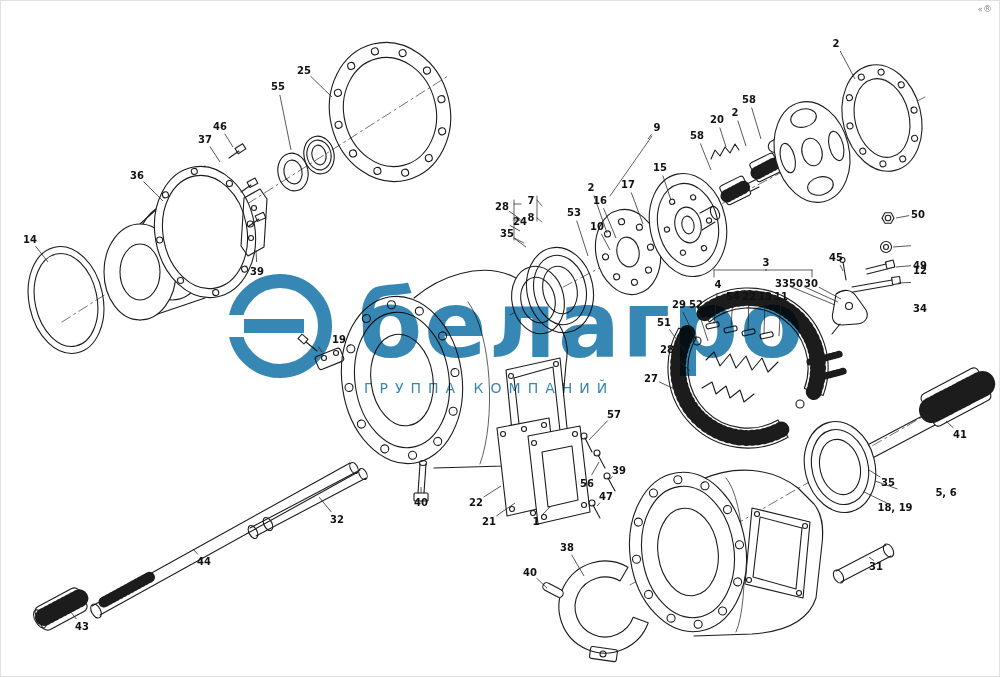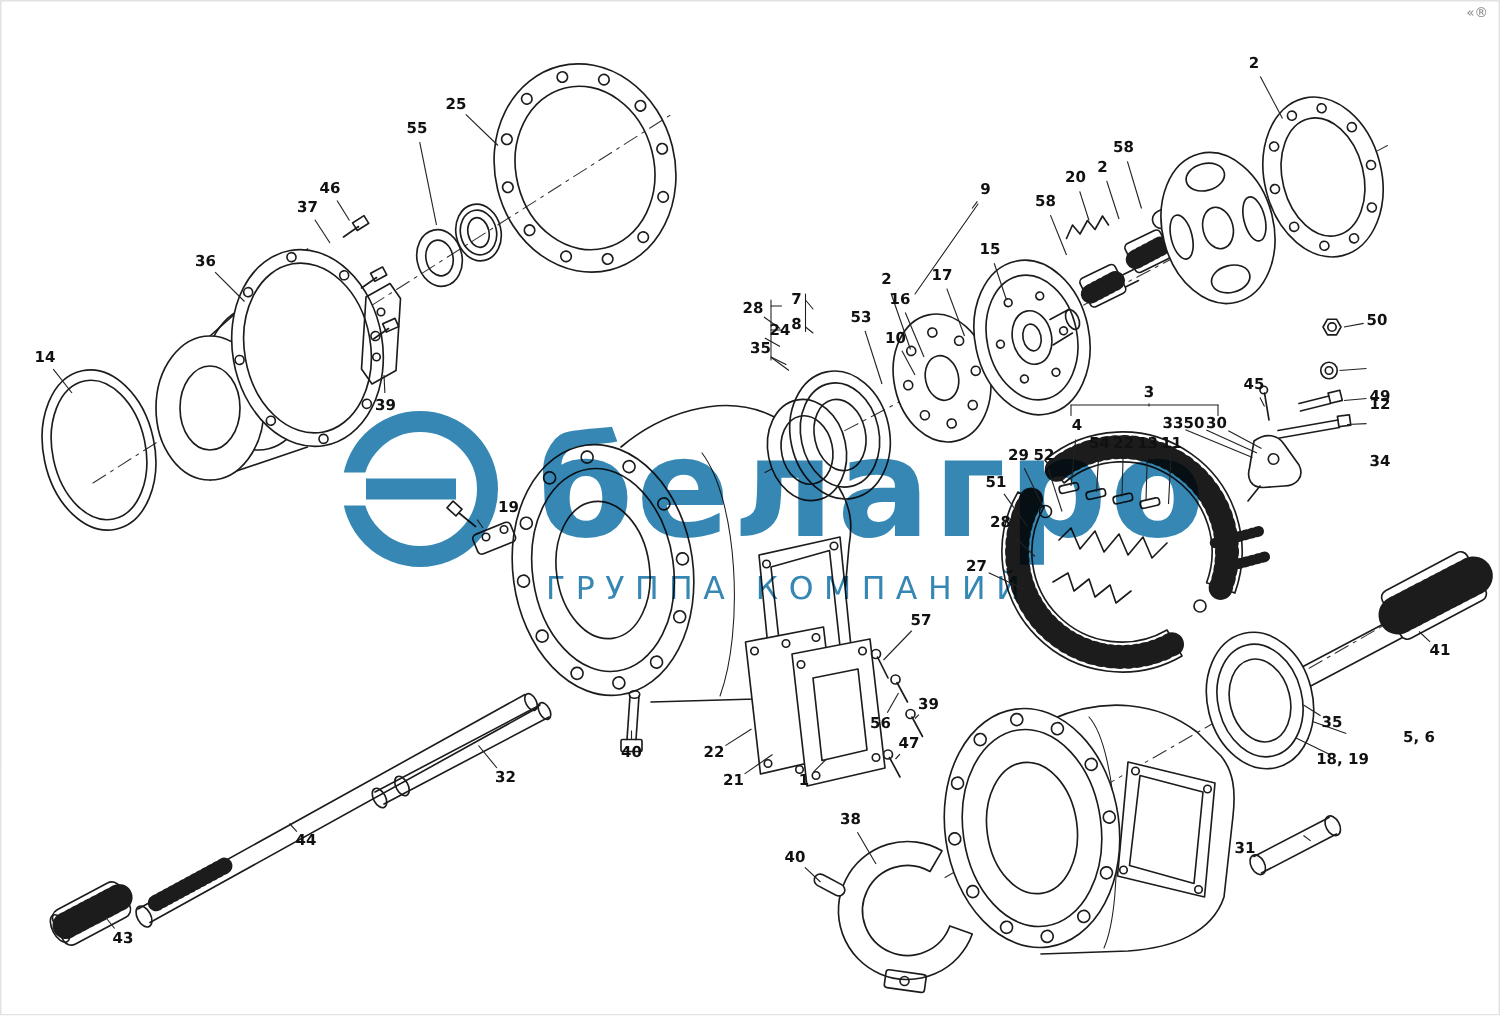--- a/index.html
+++ b/index.html
@@ -17,21 +17,21 @@
   .art .spl3{stroke-width:26;stroke-dasharray:1.6 3.4;}
   .art .splb{stroke-width:11;stroke-dasharray:1.4 2.8;}
   .art .splc{stroke-width:18;stroke-dasharray:1.6 3.2;}
   .art .brackets line{stroke-width:.7;}
   .watermark{position:absolute;left:222px;top:268px;color:#0369a1;opacity:.8;
              mix-blend-mode:multiply;pointer-events:none;}
   .wm-row{display:flex;align-items:center;gap:20px;}
   .wm-logo{flex:0 0 auto;}
   .wm-name{font-size:92px;font-weight:bold;line-height:1;letter-spacing:2px;
            font-family:"DejaVu Sans",sans-serif;}
-  .wm-sub{font-size:21px;font-weight:500;letter-spacing:7px;margin:-4px 0 0 142px;white-space:nowrap;}
+  .wm-sub{font-size:14px;font-weight:500;letter-spacing:7px;margin:-4px 0 0 142px;white-space:nowrap;}
   #callout-layer{position:absolute;inset:0;pointer-events:none;}
   .callout{position:absolute;transform:translate(-50%,-50%);
            font:600 10px "DejaVu Sans",sans-serif;color:#111;white-space:nowrap;}
   #leader-lines{position:absolute;inset:0;pointer-events:none;}
   #leader-lines line{stroke:#222;stroke-width:.75;}
   .corner{position:absolute;top:4px;right:8px;font-size:9px;color:#888;}
 </style>
 </head>
 <body>
 
@@ -506,21 +506,21 @@
       <span class="callout" style="left: 781px; top: 296px;">11</span>
       <span class="callout" style="left: 679px; top: 304px;">29</span>
       <span class="callout" style="left: 696px; top: 304px;">52</span>
       <span class="callout" style="left: 664px; top: 322px;">51</span>
       <span class="callout" style="left: 667px; top: 349px;">28</span>
       <span class="callout" style="left: 651px; top: 378px;">27</span>
       <span class="callout" style="left: 960px; top: 434px;">41</span>
       <span class="callout" style="left: 888px; top: 482px;">35</span>
       <span class="callout" style="left: 906px; top: 492px; margin-left: 40px;">5, 6</span>
       <span class="callout" style="left: 895px; top: 507px;">18, 19</span>
-      <span class="callout" style="left: 830px; top: 566px;">31</span>
+      <span class="callout" style="left: 876px; top: 566px;">31</span>
       <span class="callout" style="left: 567px; top: 547px;">38</span>
       <span class="callout" style="left: 530px; top: 572px;">40</span>
       <span class="callout" style="left: 614px; top: 414px;">57</span>
       <span class="callout" style="left: 619px; top: 470px;">39</span>
       <span class="callout" style="left: 587px; top: 483px;">56</span>
       <span class="callout" style="left: 606px; top: 496px;">47</span>
       <span class="callout" style="left: 476px; top: 502px;">22</span>
       <span class="callout" style="left: 489px; top: 521px;">21</span>
       <span class="callout" style="left: 536px; top: 521px;">1</span>
       <span class="callout" style="left: 421px; top: 502px;">40</span>

